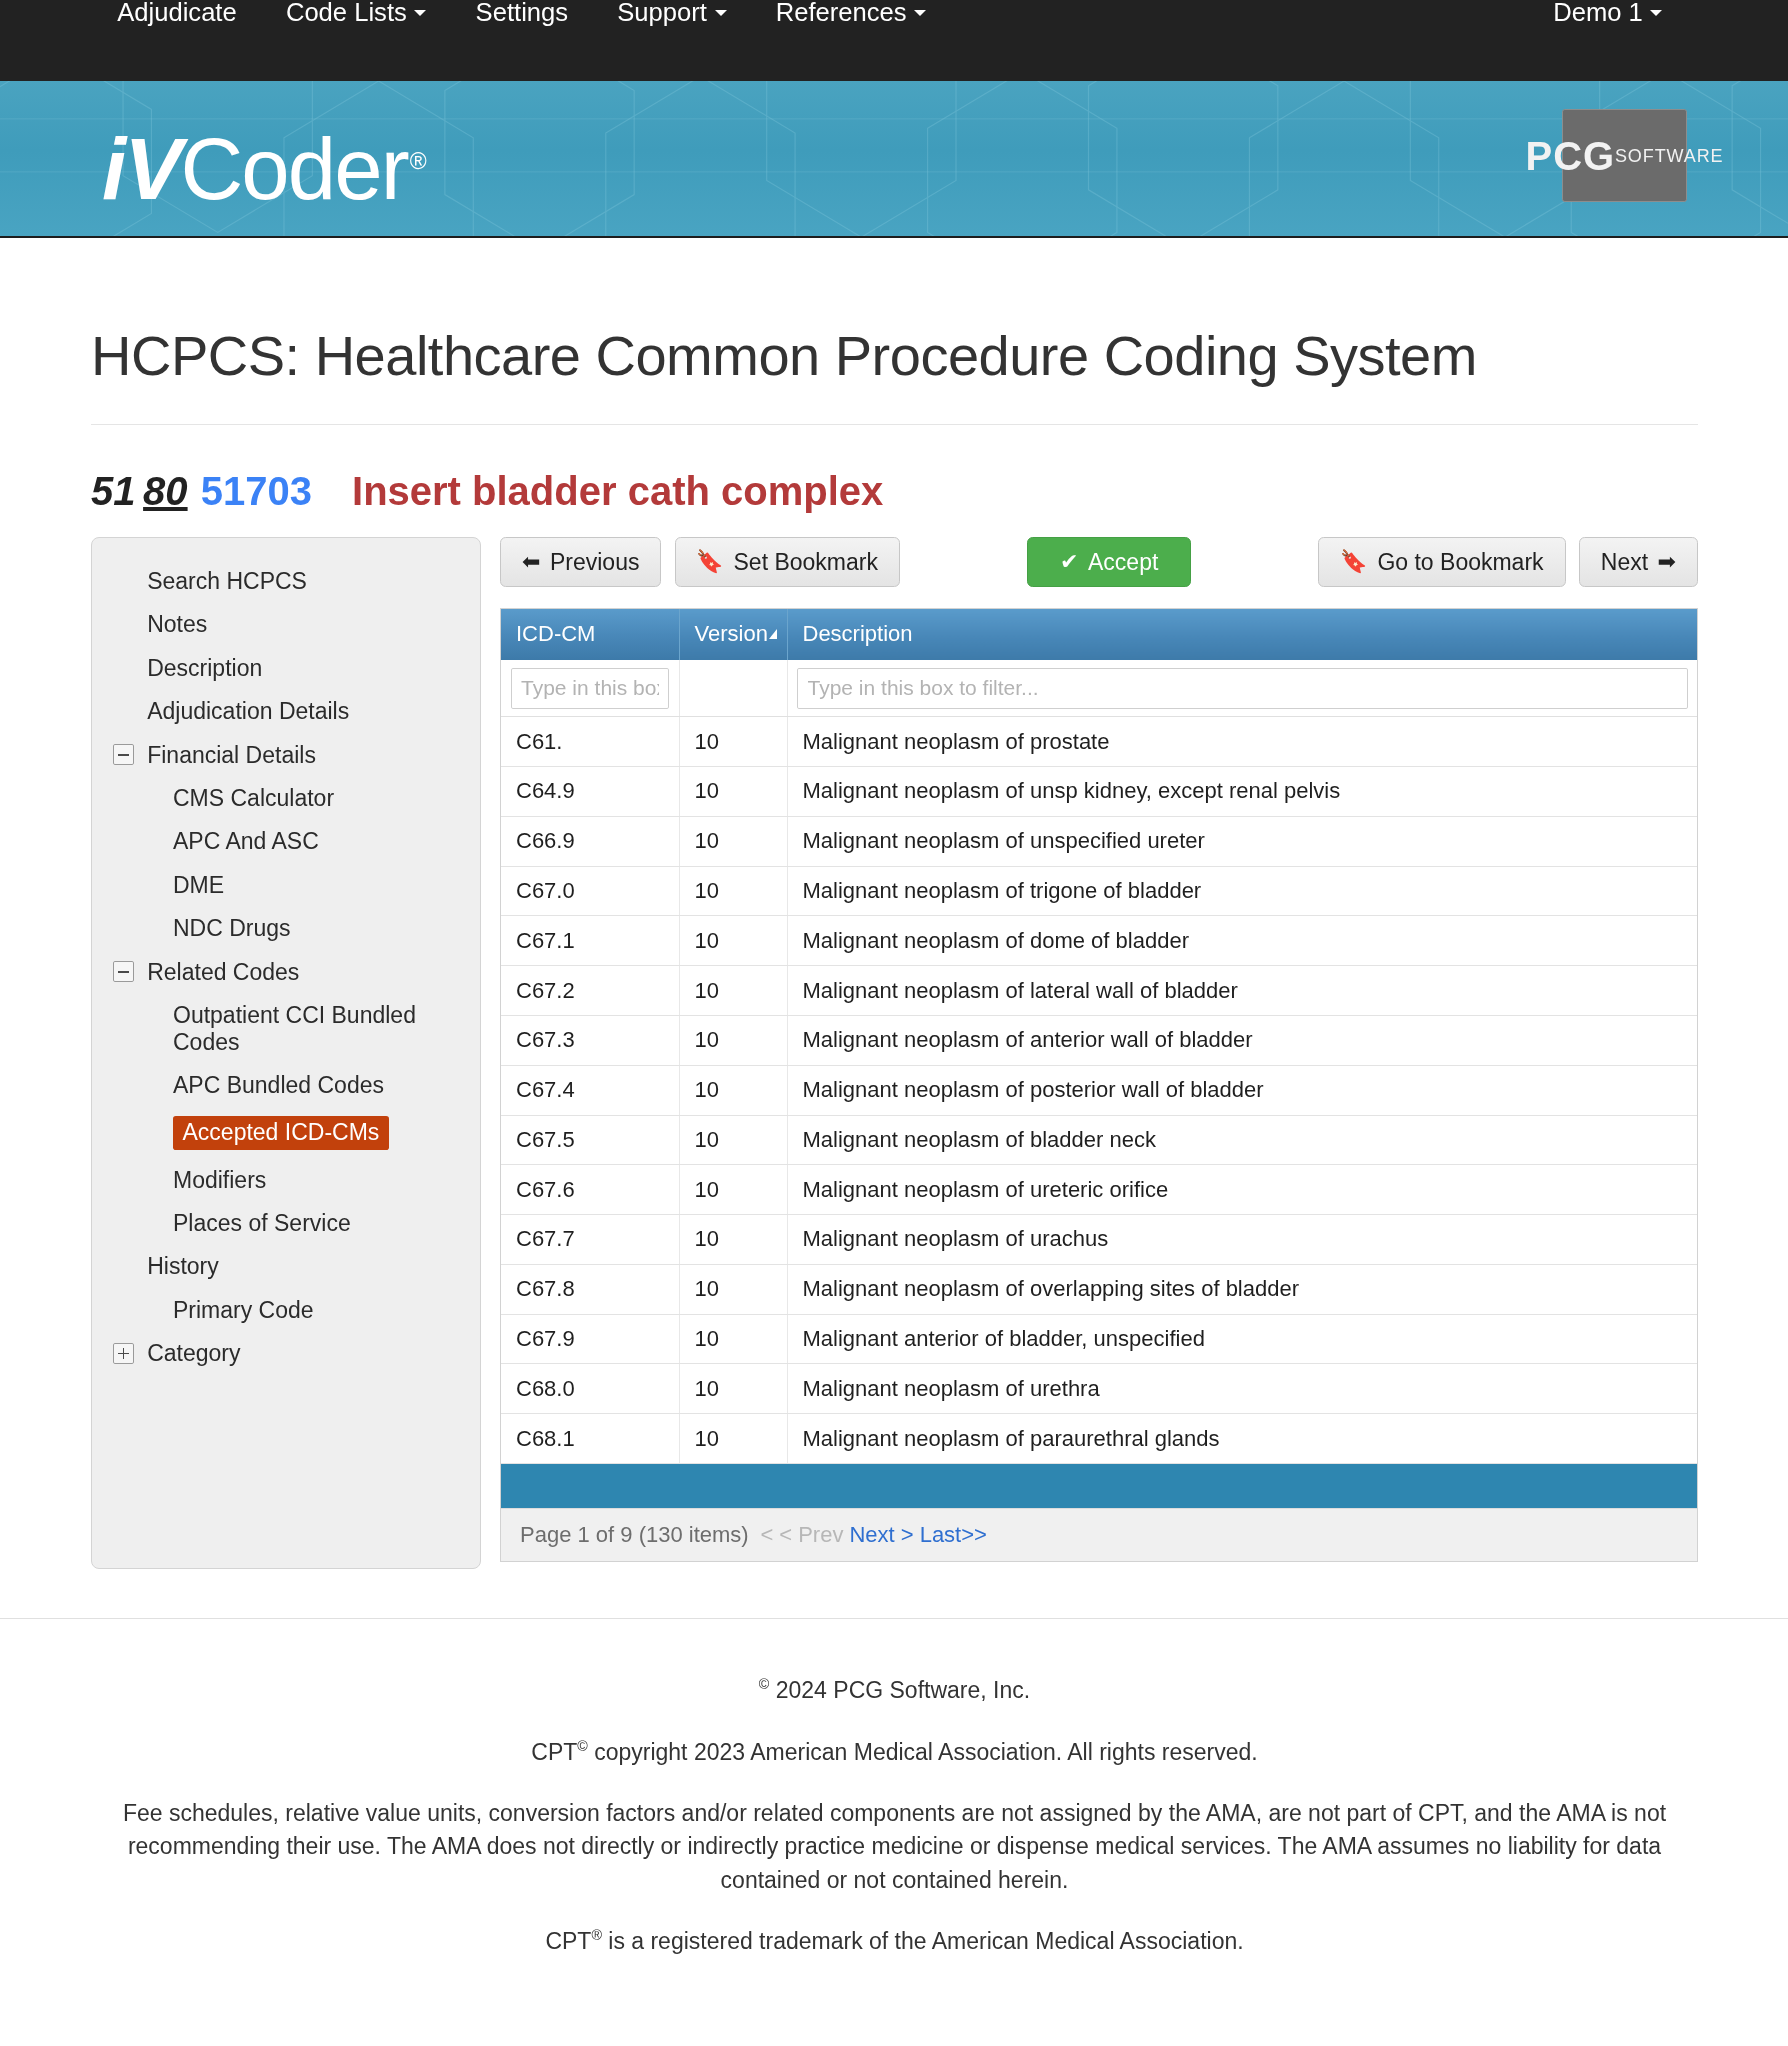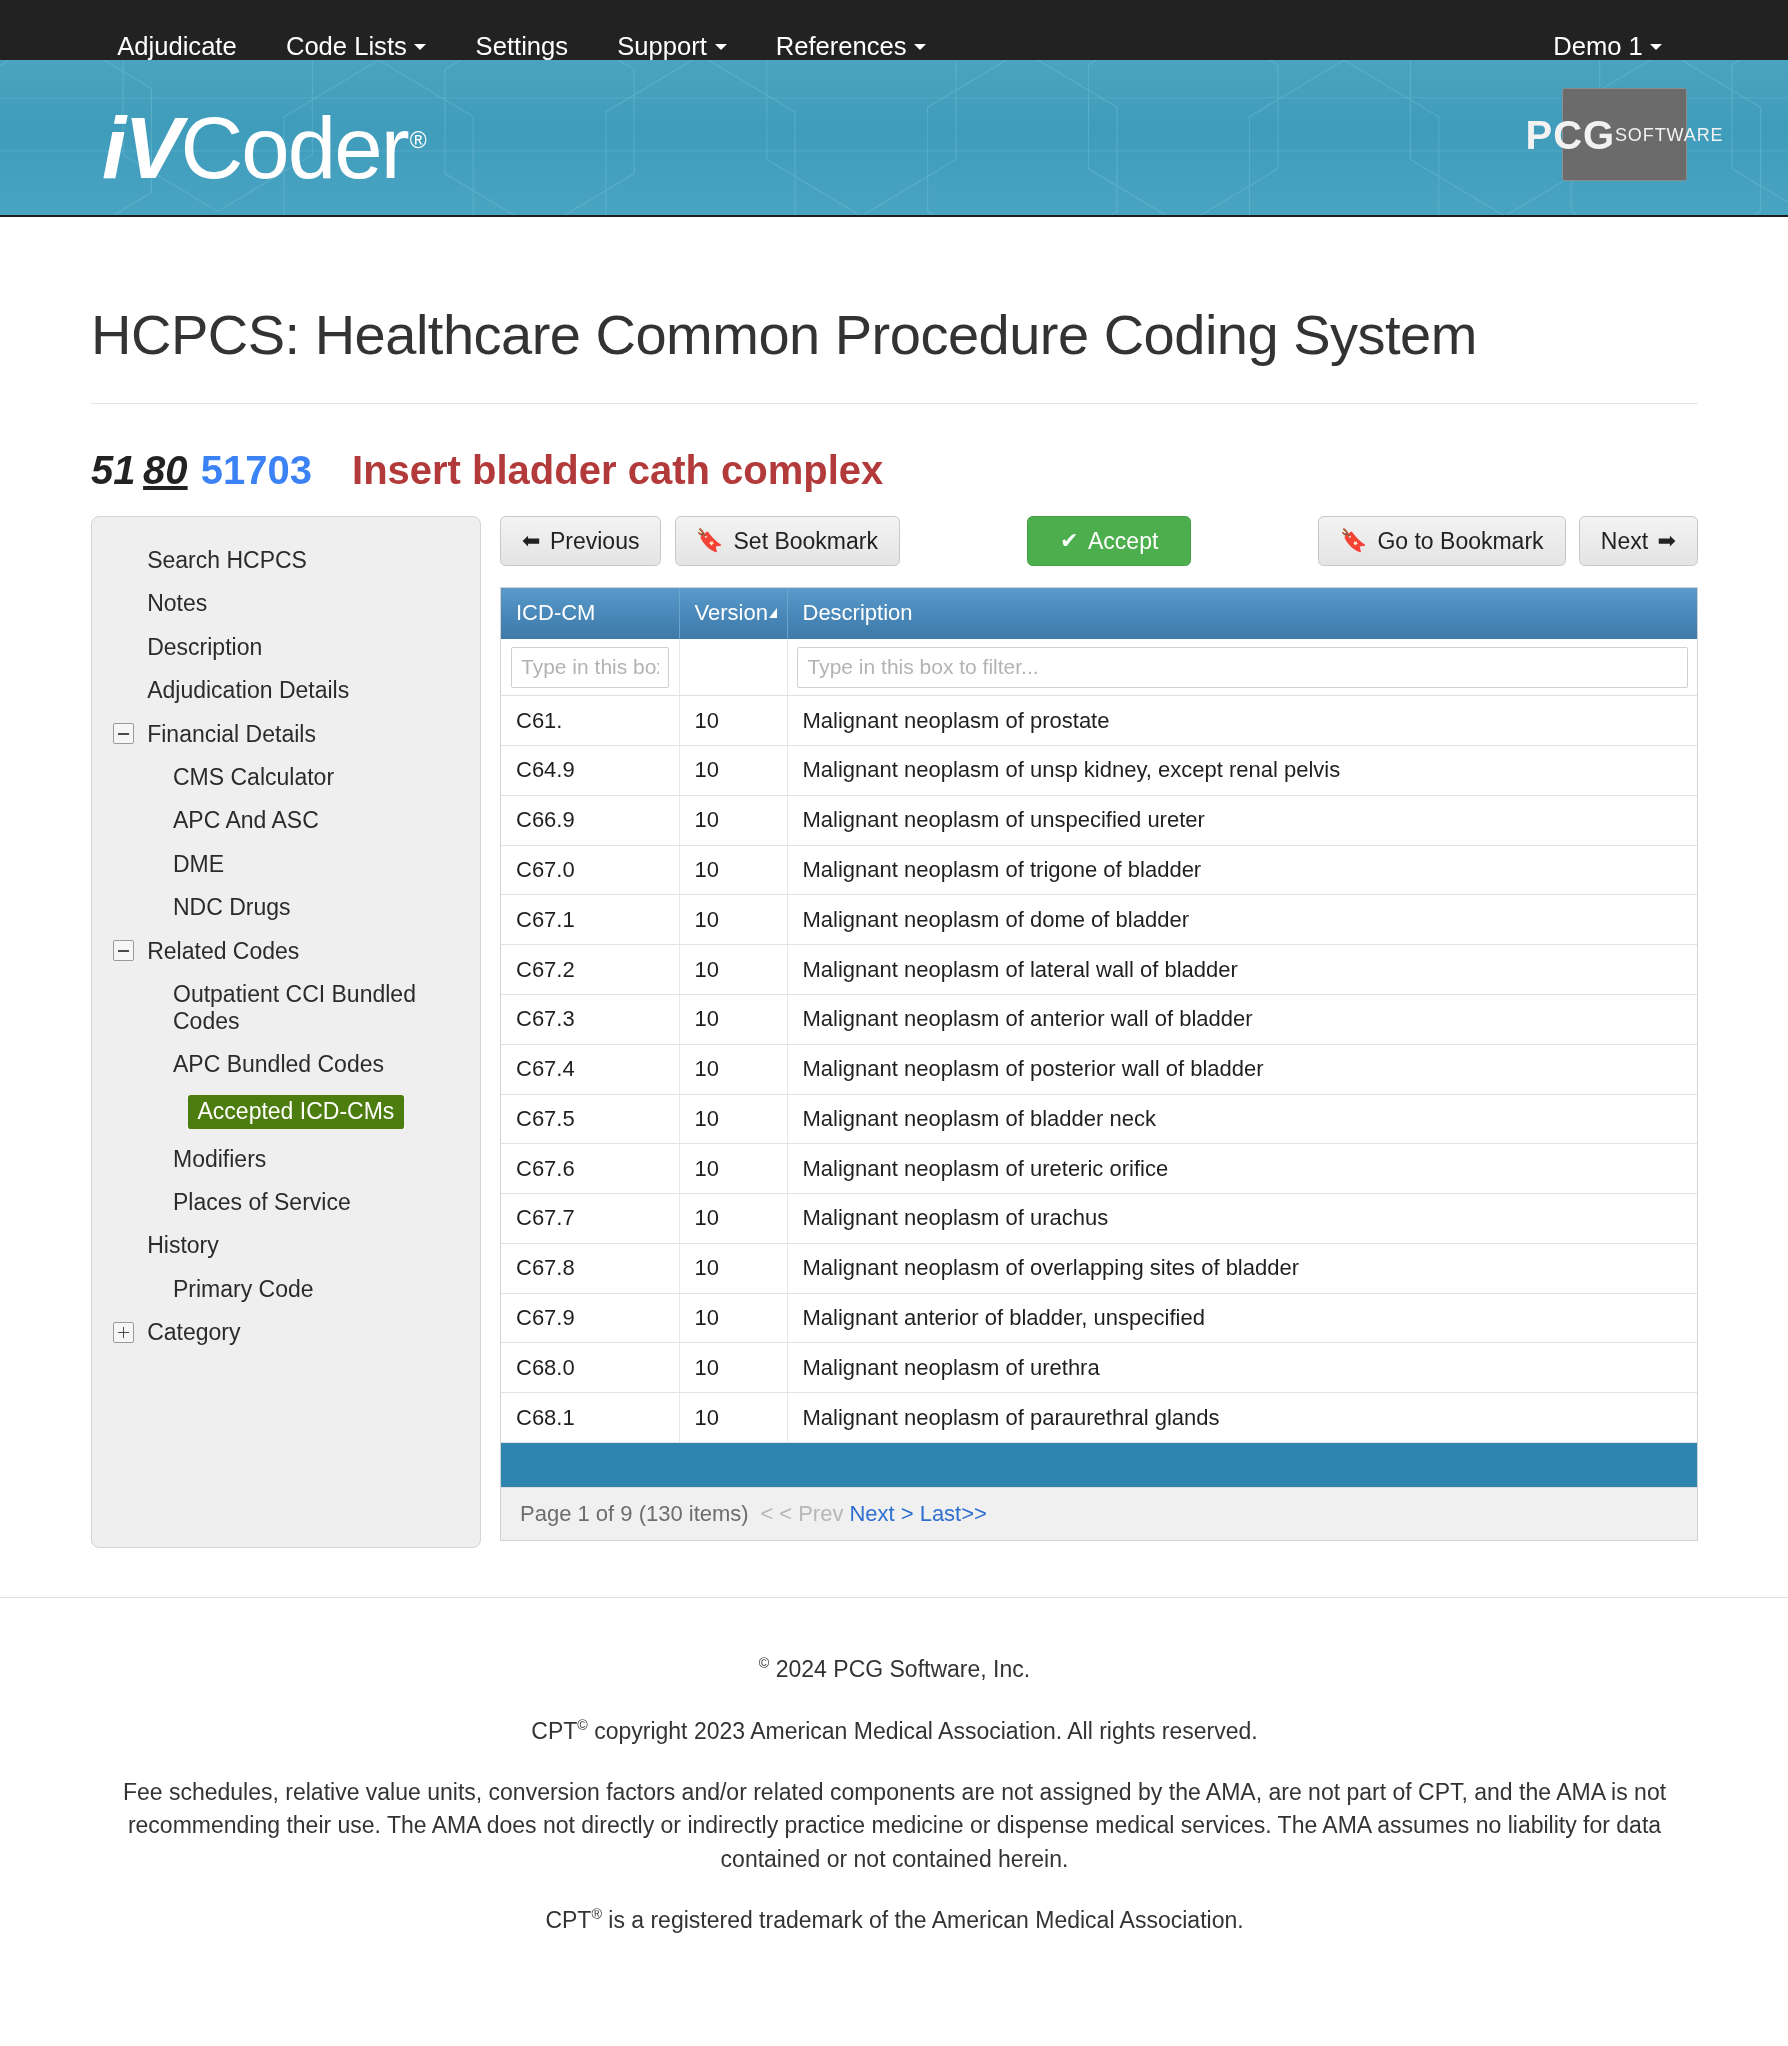--- a/index.html
+++ b/index.html
@@ -6,24 +6,24 @@
   html, body {
     margin: 0; padding: 0;
     width: 1789px;
     background: #ffffff;
     font-family: "Liberation Sans", sans-serif;
     color: #333;
   }
 
   
   .navbar {
-    height: 60px;
+    height: 81px;
     background: #222222;
     display: flex;
-    align-items: flex-end;
+    align-items: flex-start;
     padding: 0 0 0 0;
   }
   .nav-left { display: flex; align-items: center; margin-left: 104px; }
   .nav-right { margin-left: auto; margin-right: 102px; display: flex; align-items: center; }
   .nav-item {
     color: #ffffff;
     font-size: 25.6px;
     padding: 0 24.6px;
     text-decoration: none;
     white-space: nowrap;
@@ -163,25 +163,24 @@
     content: "";
     position: absolute;
     top: 3.8px; bottom: 3.8px; left: 8.5px;
     width: 1.9px; background: #4a4a4a;
   }
   .tree-item .twisty-spacer { width: 21px; flex: 0 0 21px; margin-right: 13.2px; }
   .lvl0 { padding-left: 21px; }
   .lvl1 { padding-left: 81px; }
   .tree-label { display: inline-block; }
   .tree-item.active .tree-label {
-    background: #4d7c0f;
+    background: #c2410c;
     color: #ffffff;
     padding: 3.8px 9.5px;
     border-radius: 2.8px;
-    margin-left: 15px;
   }
 
   
   .main { flex: 1 1 auto; min-width: 0; }
 
   .toolbar {
     display: flex;
     align-items: center;
     margin-bottom: 21px;
   }

